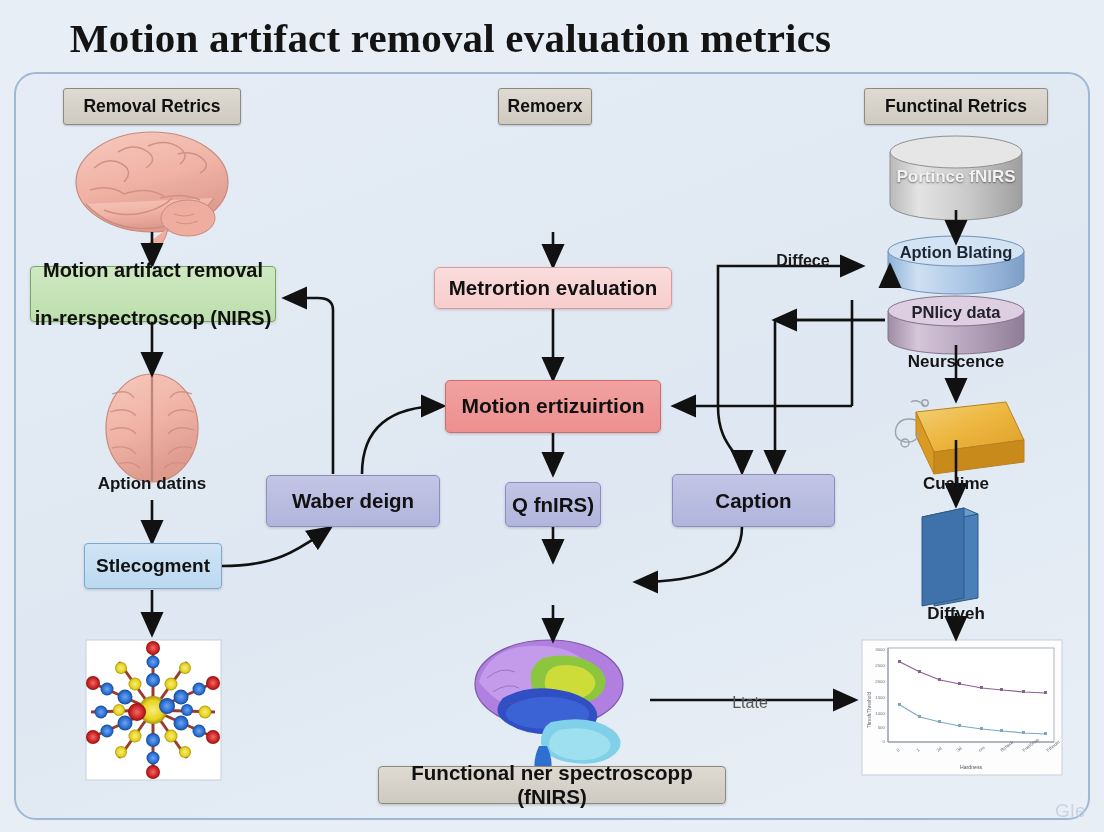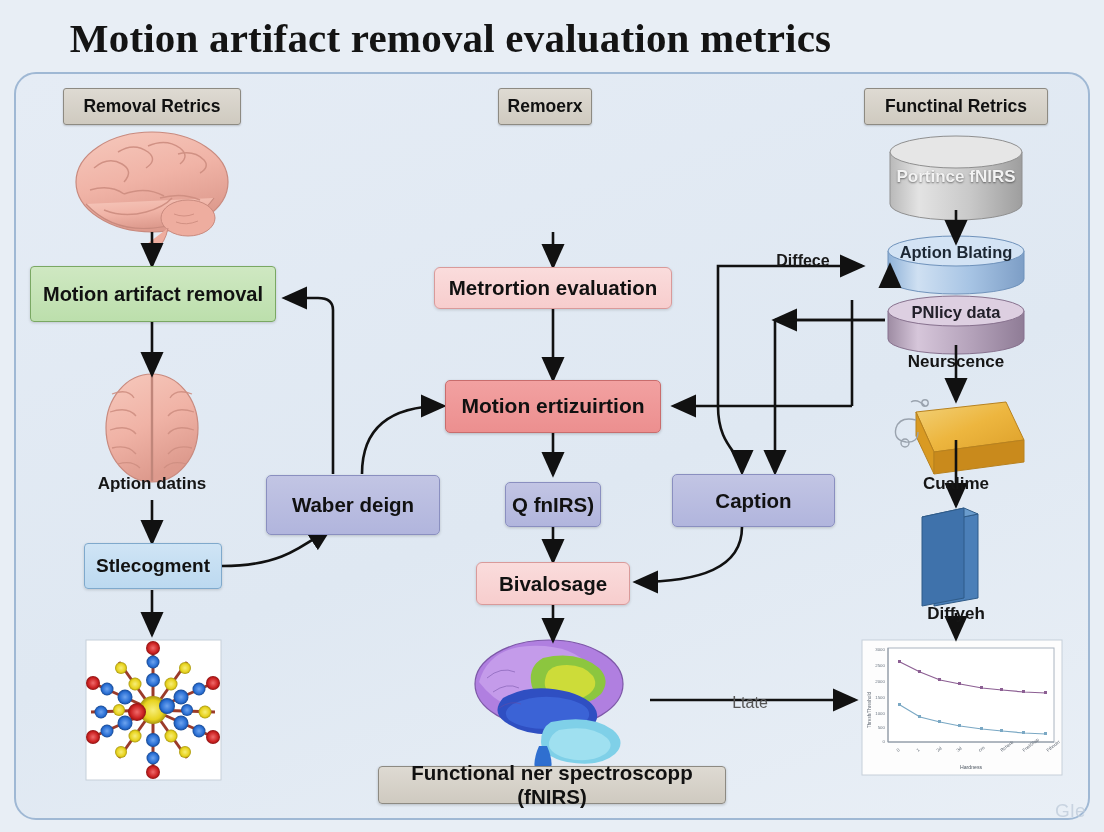--- a/index.html
+++ b/index.html
@@ -420,39 +420,39 @@
       <path d="M775,320 L885,320"></path>
     </g>
   </svg>
 
   <div class="node hdr" style="left:63px;top:88px;width:178px;height:37px;">Removal Retrics</div>
   <div class="node hdr" style="left:498px;top:88px;width:94px;height:37px;">Remoerx</div>
   <div class="node hdr" style="left:864px;top:88px;width:184px;height:37px;">Functinal Retrics</div>
 
   <div class="node green" style="left:30px;top:266px;width:246px;height:56px;flex-direction:column;gap:25px;">
     <span>Motion artifact removal</span>
+    <span>in-rerspectroscop (NIRS)</span>
   </div>
 
   <div class="cap" style="left:52px;top:474px;width:200px;">Aption datins</div>
 
   <div class="node bluelight" style="left:84px;top:543px;width:138px;height:46px;">Stlecogment</div>
 
-  <div class="node purple" style="left:266px;top:475px;width:174px;height:60px;">Waber deign</div>
+  <div class="node purple" style="left:266px;top:475px;width:174px;height:52px;">Waber deign</div>
 
   <div class="node pinklight" style="left:434px;top:267px;width:238px;height:42px;">Metrortion evaluation</div>
 
   <div class="edgelabel faint" style="left:503px;top:330px;width:100px;">Laula</div>
 
   <div class="node red" style="left:445px;top:380px;width:216px;height:53px;">Motion ertizuirtion</div>
 
   <div class="node purple" style="left:505px;top:482px;width:96px;height:45px;">Q fnIRS)</div>
 
   <div class="node purple" style="left:672px;top:474px;width:163px;height:53px;">Caption</div>
 
-  <div class="node pinklight" style="left:476px;top:562px;width:154px;height:43px;">Bivalosage</div>
 
   <div class="edgelabel" style="left:700px;top:678px;width:100px;font-weight:normal;color:#555;margin-top:16px;">Ltate</div>
 
   <div class="node" style="left:880px;top:164px;width:152px;height:26px;font-size:17px;color:#f2f2f2;text-shadow:0 1px 2px rgba(0,0,0,.5);">Portince fNIRS</div>
   <div class="node" style="left:880px;top:240px;width:152px;height:24px;font-size:16.5px;color:#1c2733;">Aption Blating</div>
   <div class="node" style="left:880px;top:300px;width:152px;height:24px;font-size:16.5px;color:#22202a;">PNlicy data</div>
   <div class="cap" style="left:876px;top:352px;width:160px;">Neurscence</div>
   <div class="cap" style="left:876px;top:474px;width:160px;">Cualime</div>
   <div class="cap" style="left:876px;top:604px;width:160px;">Diffyeh</div>
 

